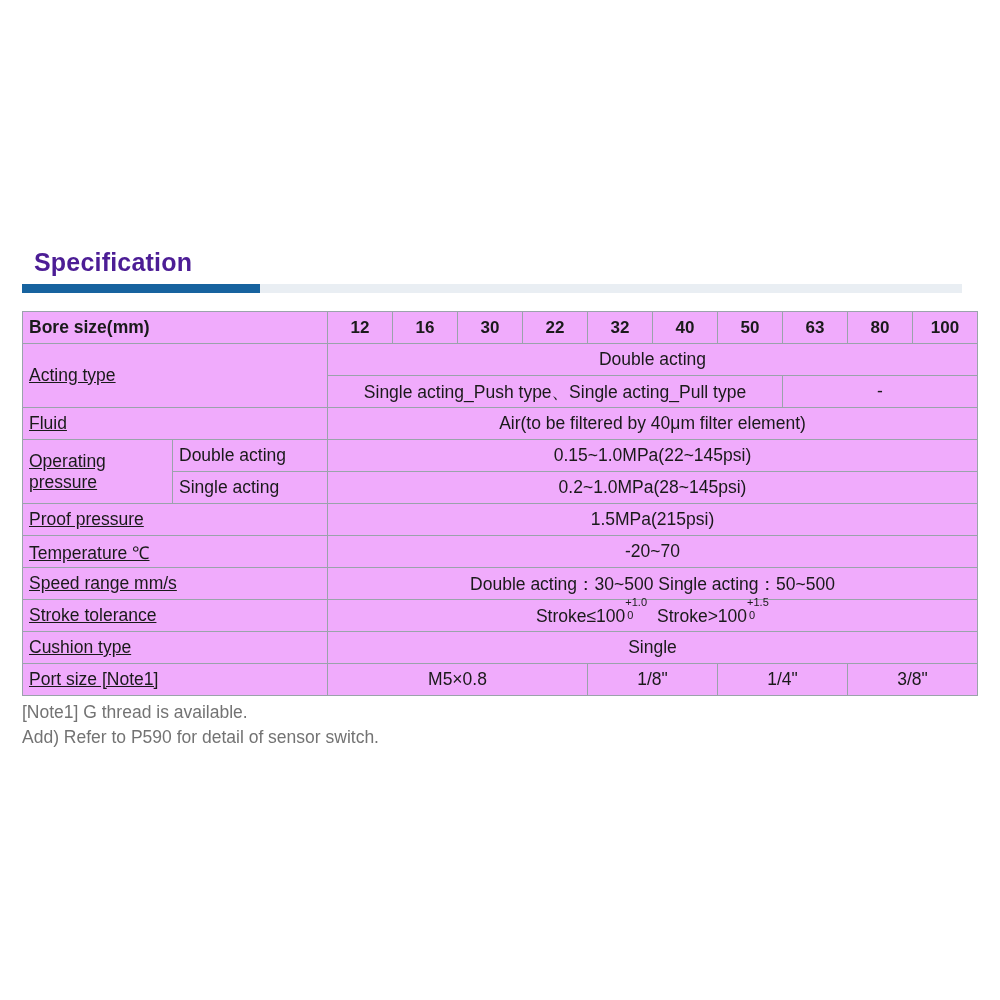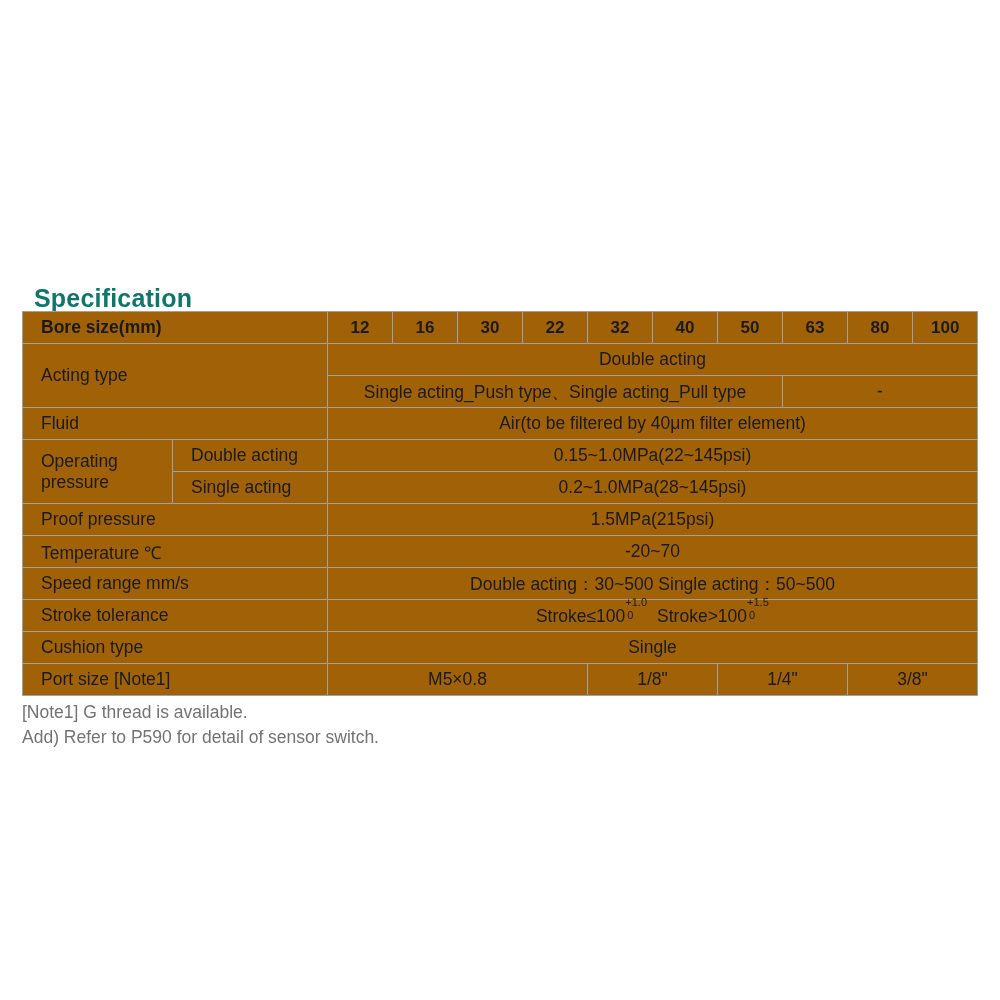--- a/index.html
+++ b/index.html
@@ -24,23 +24,22 @@
     position: absolute;
     left: 22px;
     top: 248px;
     width: 940px;
   }
 
   .title-text {
     font-size: 25px;
     font-weight: bold;
     letter-spacing: 0.2px;
-    color: #0f766e;
+    color: #4c1d95;
     padding-left: 12px;
-    margin-top: 36px;
   }
 
   .title-rule {
     margin-top: 7px;
     height: 9px;
     width: 940px;
     background: linear-gradient(to right, #e9eef3 0%, #e9eef3 100%);
     position: relative;
   }
   .title-rule .accent {
@@ -62,43 +61,44 @@
 
   table.spec {
     border-collapse: collapse;
     width: 940px;
     table-layout: fixed;
     font-size: 17px;
   }
 
   table.spec td {
     border: 1px solid #9aa3ab;
-    padding: 0 18px;
+    padding: 0 6px;
     vertical-align: middle;
     height: 31px;
-    background: #a16207;
+    background: #f0abfc;
   }
 
   .hdr td {
     background: #eaeff5;
     font-weight: bold;
     text-align: center;
     height: 33px;
   }
   td.hdr-label {
     text-align: left;
     font-weight: bold;
     padding-left: 12px;
     font-size: 17.5px;
   }
 
   td.lbl {
     text-align: left;
     padding-left: 12px;
     font-size: 17.5px;
+    text-decoration: underline;
   }
   td.sublbl {
     text-align: left;
     padding-left: 10px;
     font-size: 17.5px;
   }
   td.ctr {
     text-align: center;
     font-size: 17.5px;
   }

